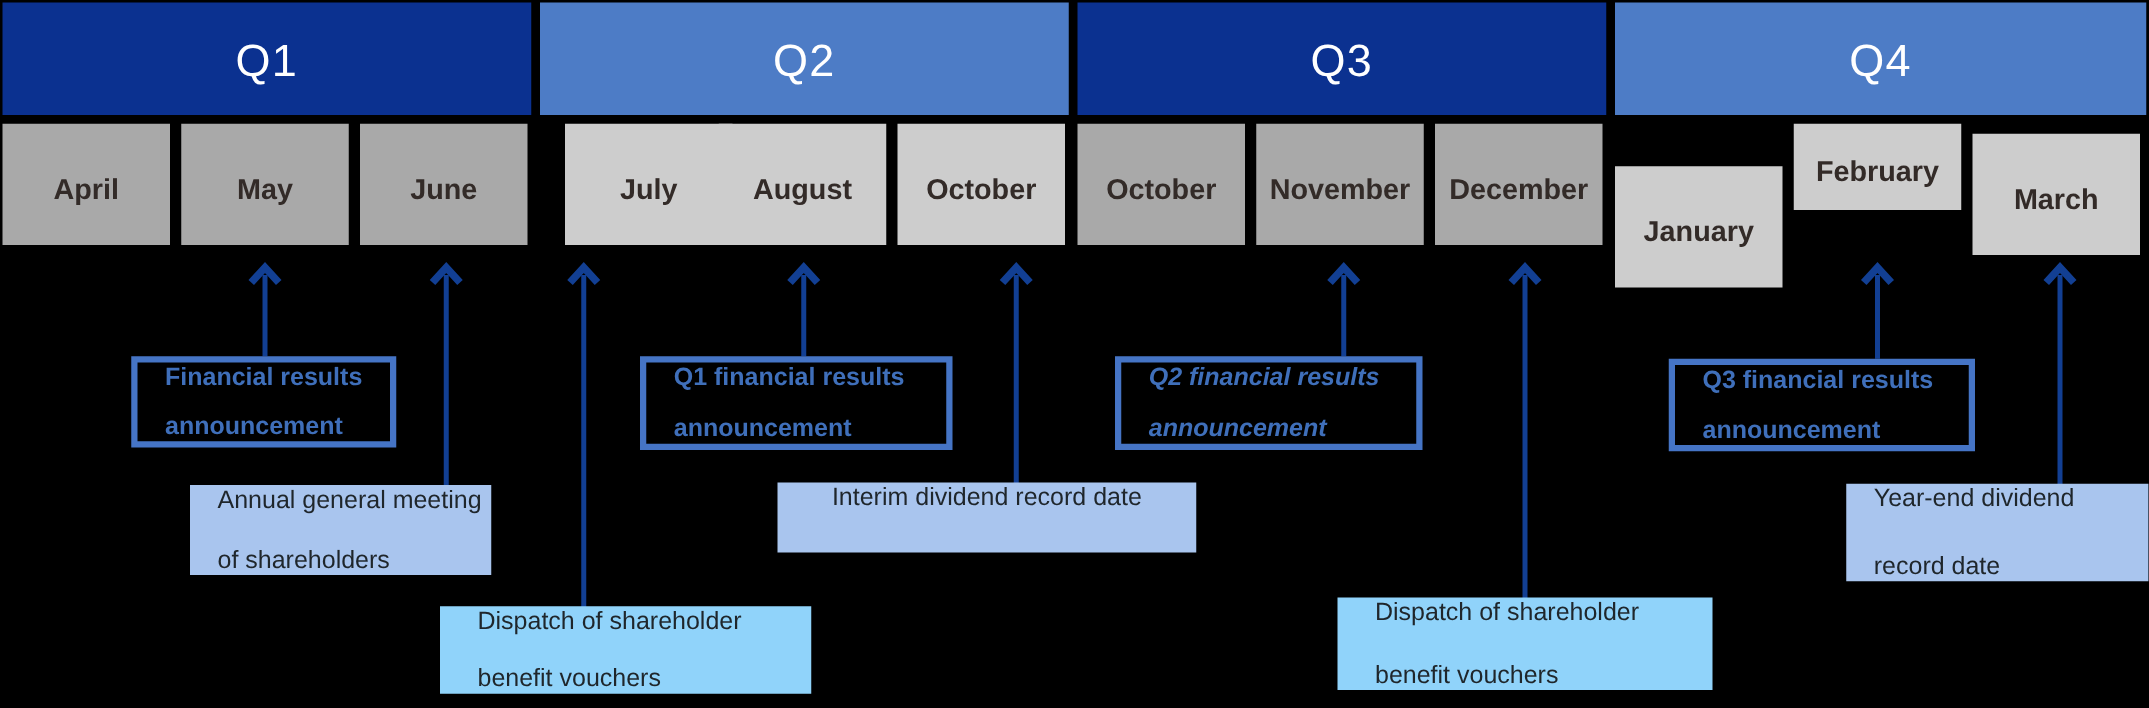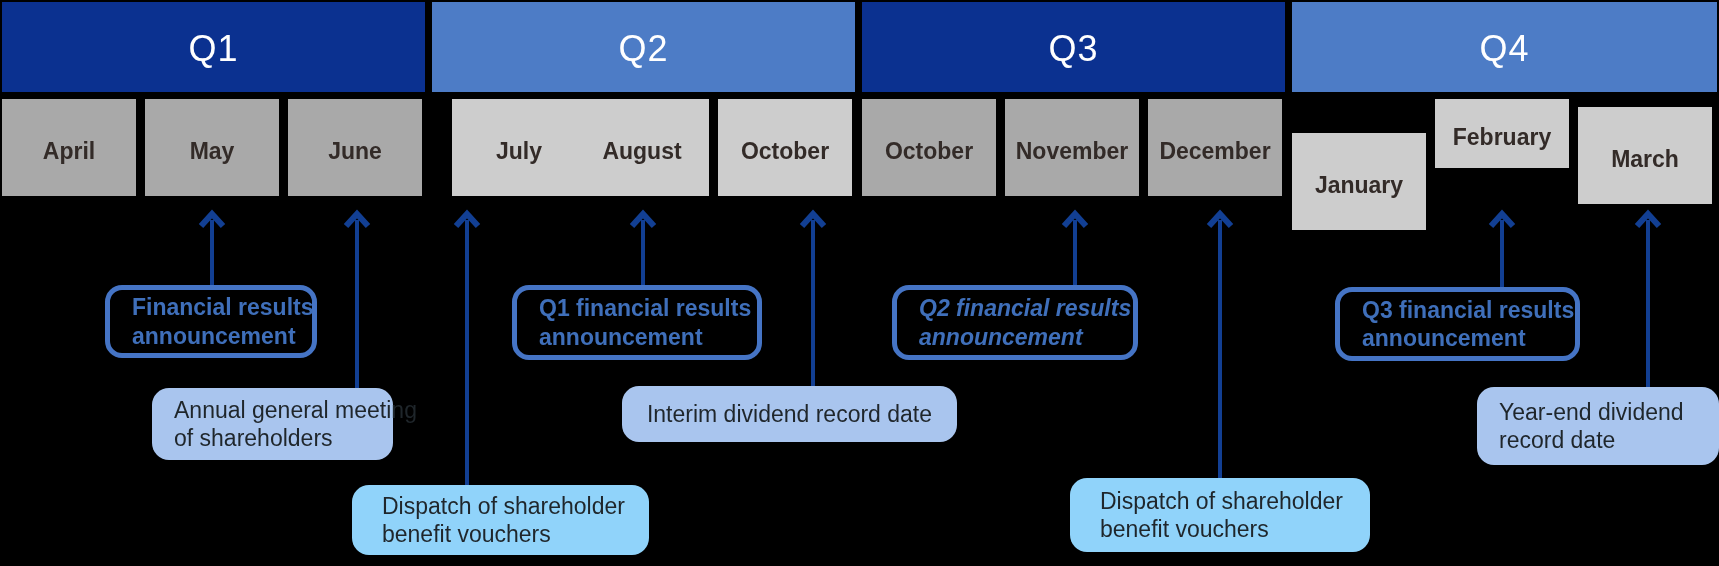--- a/index.html
+++ b/index.html
@@ -29,23 +29,23 @@
   .m-light{background:var(--month-light);}
   .month-label{
     color:var(--month-text);
     font-size:23px;font-weight:bold;
     padding-top:8px;
     white-space:nowrap;
   }
   #arrow-layer{position:absolute;left:0;top:0;}
   .event-box{
     position:absolute;
-    display:flex;flex-direction:column;justify-content:center;
+    display:flex;flex-direction:column;justify-content:space-between;
     box-sizing:border-box;
-    font-size:23px;line-height:1.22;border-radius:17px;
+    font-size:20px;line-height:1.22;
   }
   .event-outlined{
     border:5px solid var(--outline-border);
     color:var(--outline-text);
     font-weight:bold;
     padding-left:22px;
     background:var(--background);
   }
   .event-filled-periwinkle{
     background:var(--fill-periwinkle);

